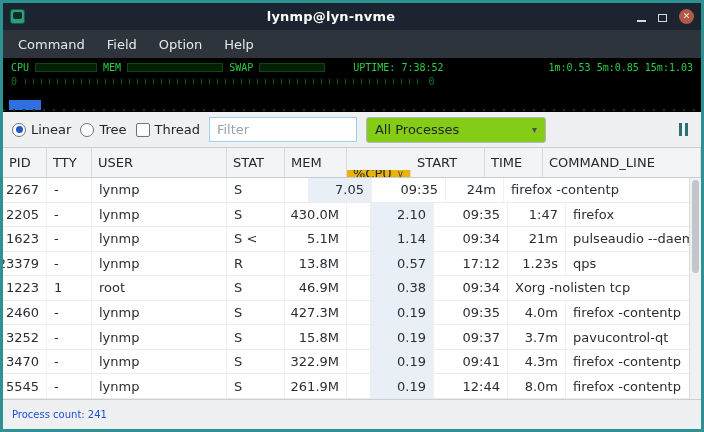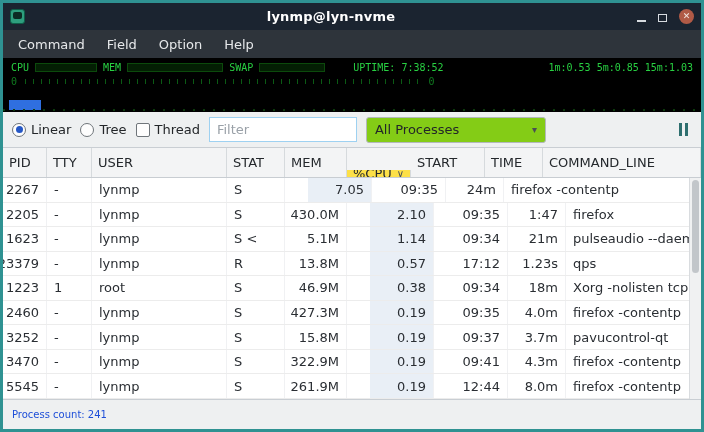--- a/index.html
+++ b/index.html
@@ -48,21 +48,21 @@
   .filter-input::placeholder { color:#9aa1a8; }
   .combo { width:180px; height:26px; border:1px solid #b3b8bd; border-radius:3px; background:#84cc16; display:flex; align-items:center; justify-content:space-between; padding:0 8px; }
   .combo .caret { color:#4a4f54; font-size:10px; }
   .tb-spacer { flex:1; }
   .pause-btn { display:flex; gap:3px; padding:4px; }
   .pause-btn i { display:block; width:3px; height:13px; background:#2e6f6f; }
 
   
   .thead { height:30px; flex:0 0 30px; display:flex; background:#f3f4f5; border-bottom:1px solid #c8cdd2; font-size:13px; color:#24282c; }
   .hcell { display:flex; align-items:center; padding:0 6px; border-right:1px solid #d6dadd; white-space:nowrap; overflow:hidden; gap:5px; }
-  .hcell.sorted { background:#fde047;margin-top:22px; }
+  .hcell.sorted { background:#eab308;margin-top:22px; }
   .sort-caret { font-size:10px; color:#4a5058; }
   .col-pid{width:44px;} .col-tty{width:45px;} .col-user{width:135px;} .col-stat{width:58px;}
   .col-mem{width:62px;} .col-cpu{width:64px;} .col-start{width:74px;} .col-time{width:58px;} .col-cmd{flex:1;}
 
   .tbody { flex:1; position:relative; overflow:hidden; background:#fff; }
   .trow { display:flex; height:24.55px; border-bottom:1px solid #ececec; font-size:13px; color:#2a2e33; background:#fff; }
   .tcell { display:flex; align-items:center; padding:0 7px; border-right:1px solid #f0f1f3; white-space:nowrap; overflow:hidden; }
   .tcell.col-pid, .tcell.col-mem, .tcell.col-cpu, .tcell.col-start, .tcell.col-time { justify-content:flex-end; }
   .tcell.col-cpu { background:#e9eff6;margin-left:23px; }
 
@@ -223,21 +223,20 @@
           <span class="tcell col-cmd">qps</span>
         </div>
         <div class="trow">
           <span class="tcell col-pid">1223</span>
           <span class="tcell col-tty">1</span>
           <span class="tcell col-user">root</span>
           <span class="tcell col-stat">S</span>
           <span class="tcell col-mem">46.9M</span>
           <span class="tcell col-cpu">0.38</span>
           <span class="tcell col-start">09:34</span>
-          <span class="tcell col-time">18m</span>
           <span class="tcell col-cmd">Xorg -nolisten tcp</span>
         </div>
         <div class="trow">
           <span class="tcell col-pid">2460</span>
           <span class="tcell col-tty">-</span>
           <span class="tcell col-user">lynmp</span>
           <span class="tcell col-stat">S</span>
           <span class="tcell col-mem">427.3M</span>
           <span class="tcell col-cpu">0.19</span>
           <span class="tcell col-start">09:35</span>

